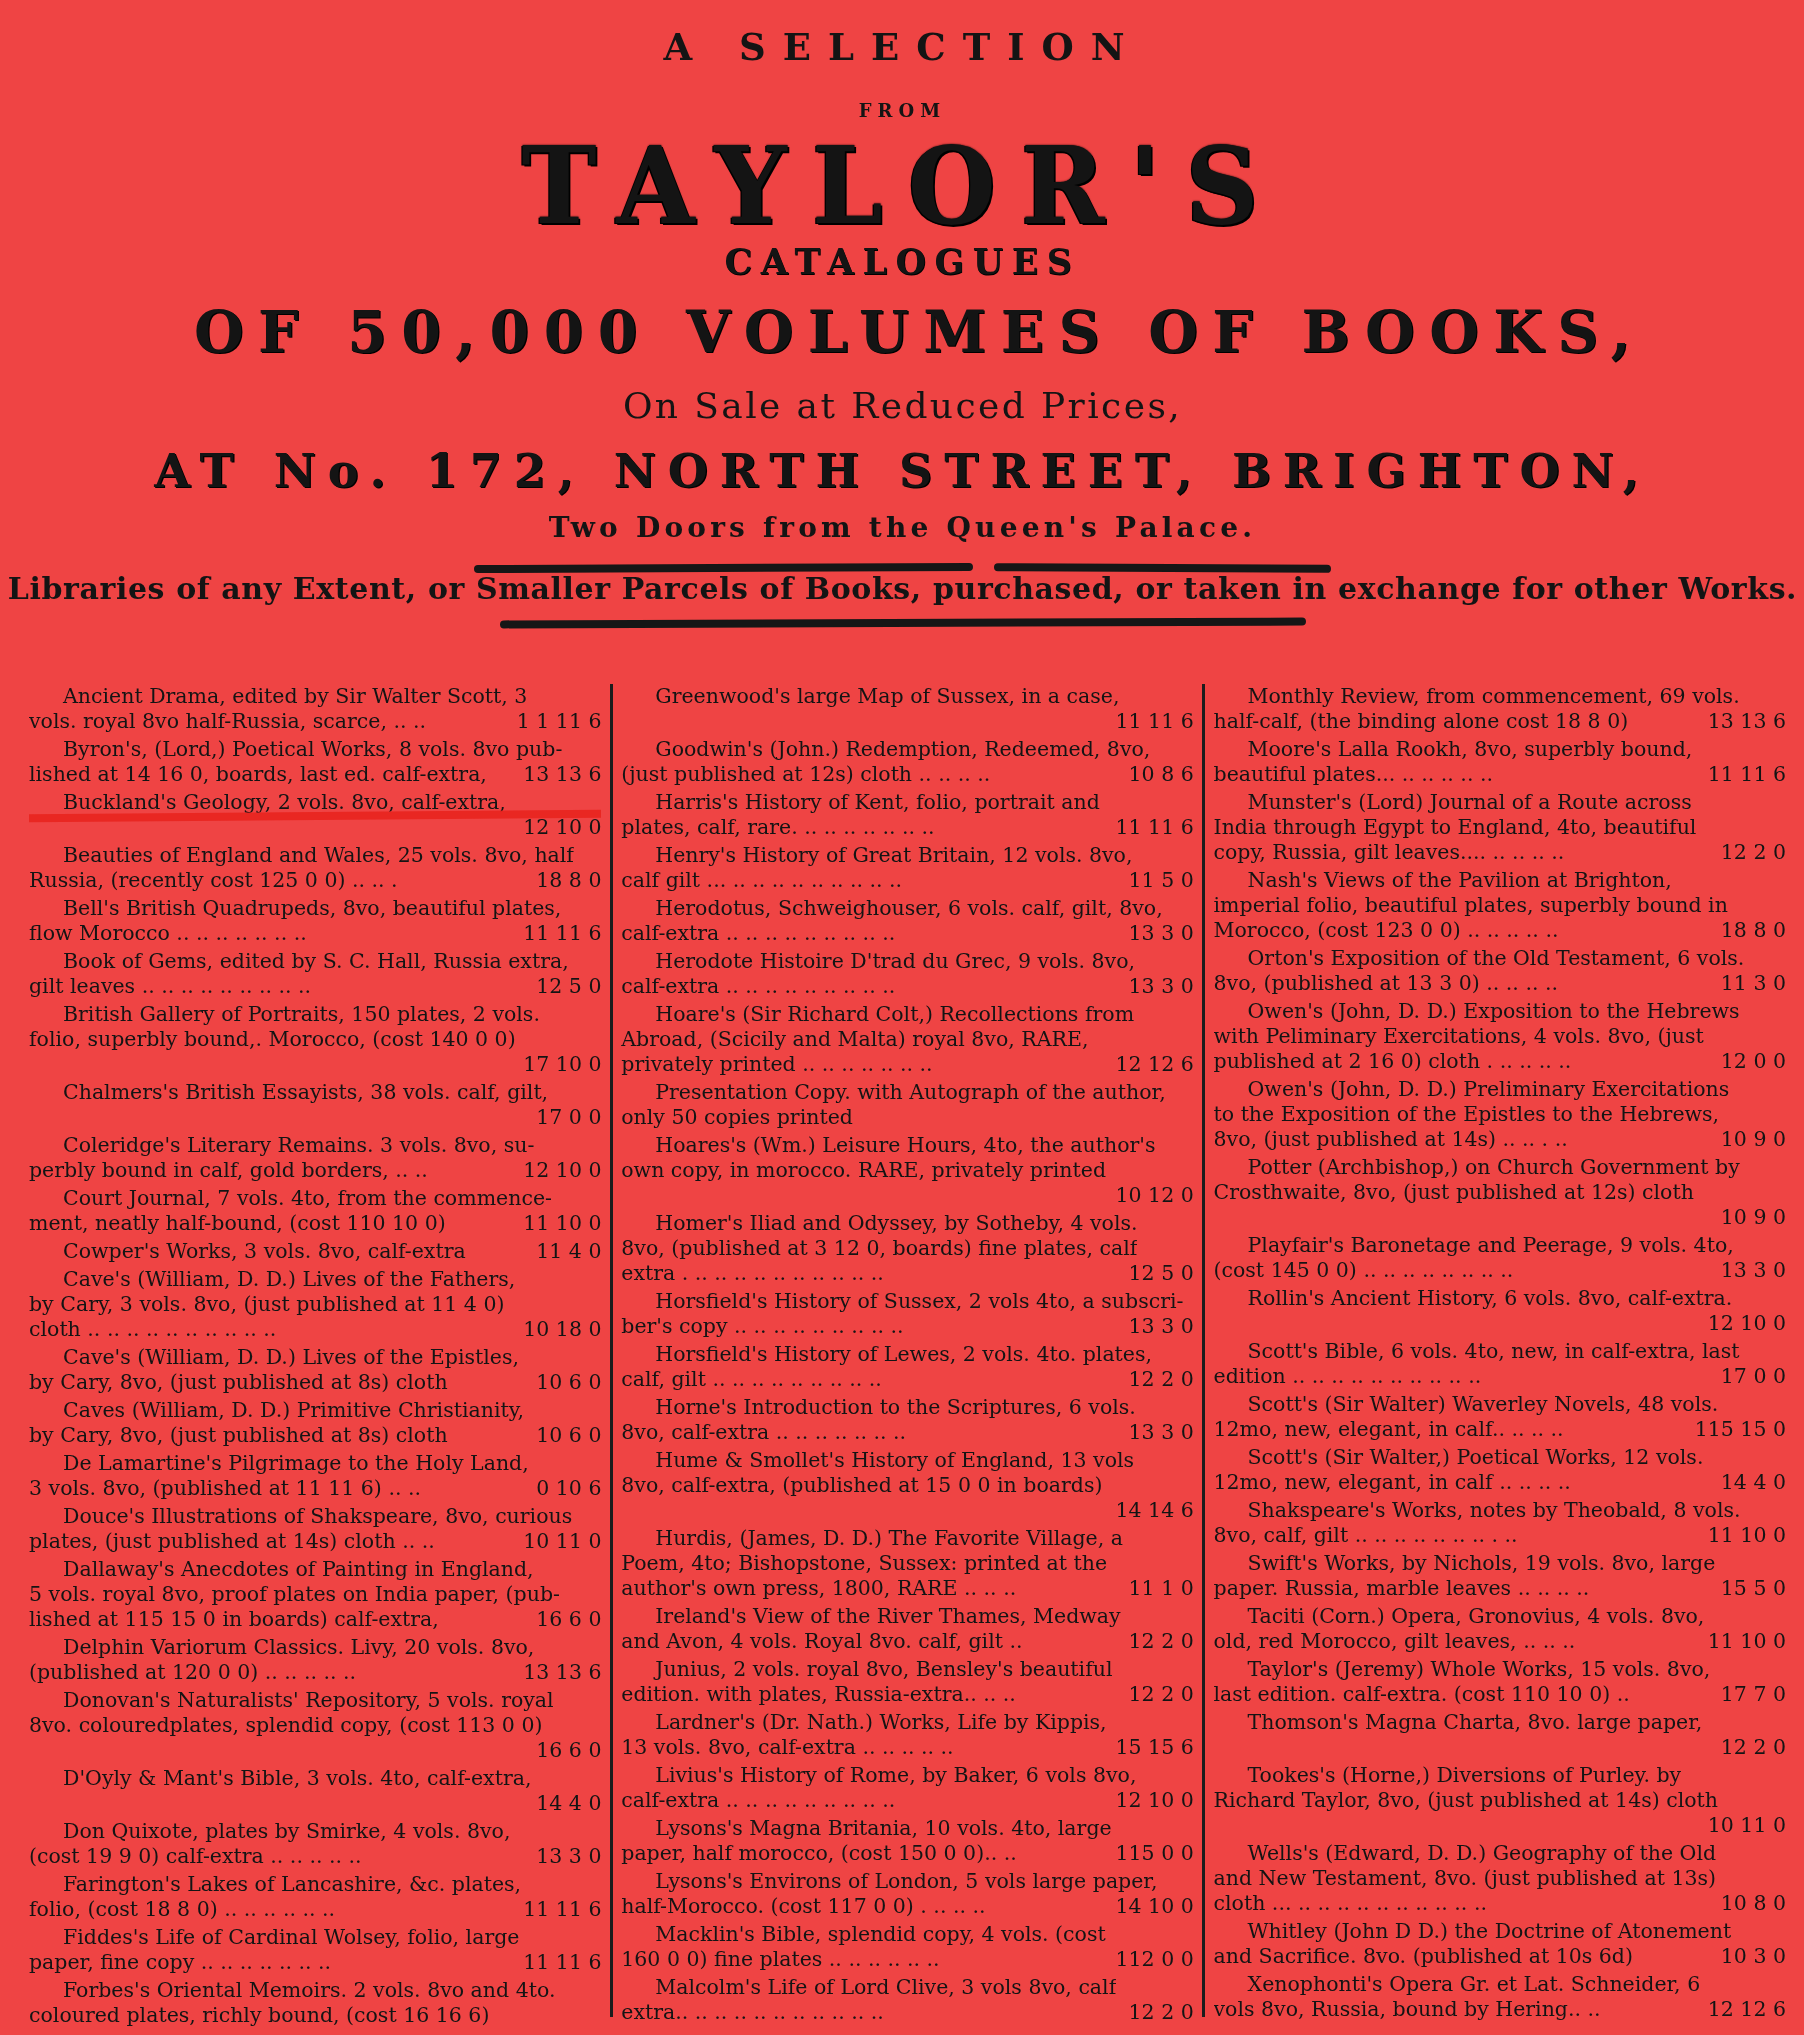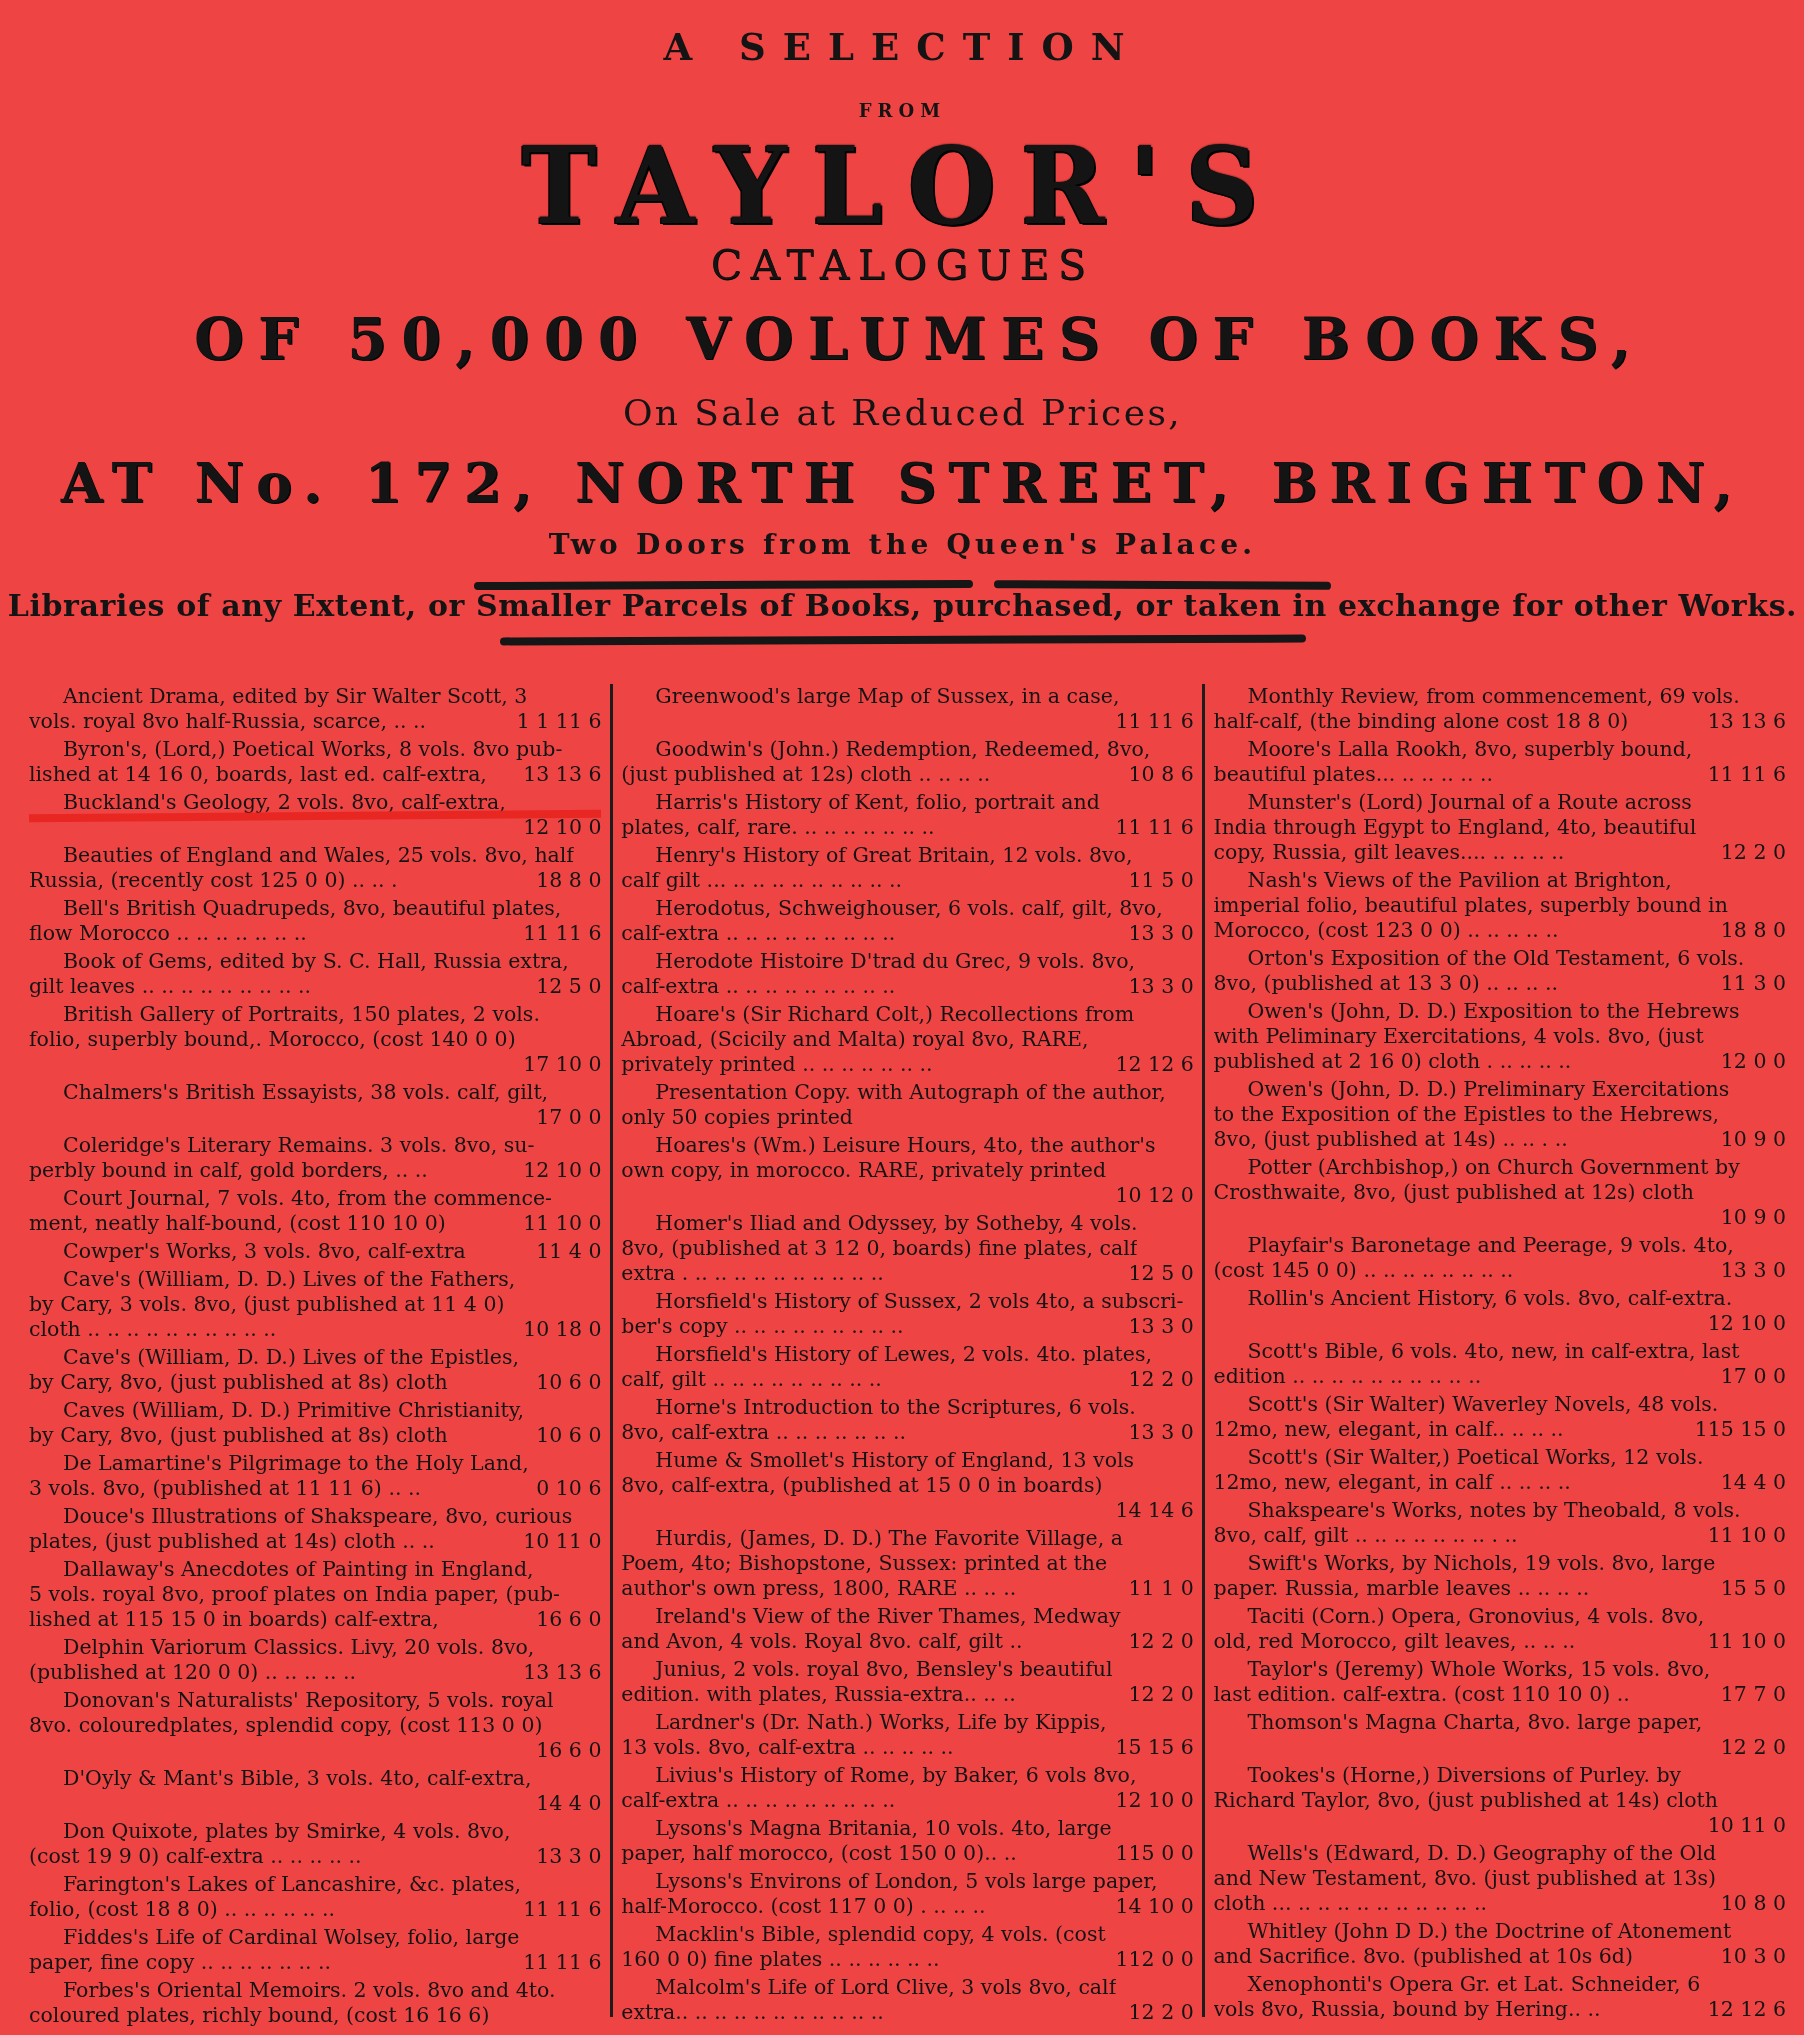--- a/index.html
+++ b/index.html
@@ -4,26 +4,26 @@
 <style>
   html,body{margin:0;padding:0;background:#f4f4f1;}
   .page{position:relative;width:1805px;height:2035px;background:#ef4444;color:#141414;
         font-family:"DejaVu Serif","Liberation Serif",serif;overflow:hidden;}
   
   .hdr{position:absolute;top:0;left:0;width:100%;text-align:center;}
   .h-selection{margin-top:25px;font-size:37px;font-weight:bold;letter-spacing:17px;}
   .h-from{margin-top:31px;font-size:18px;font-weight:bold;letter-spacing:6px;}
   .h-taylors{margin-top:4.8px;font-size:101px;font-weight:bold;letter-spacing:25px;
              transform:scaleY(1.05);text-shadow:1.8px 1.8px 0 #000,-1.2px 1.2px 0 #000,0 0 1.8px #000;}
-  .h-catalogues{margin-top:-3.6px;font-size:41px;font-weight:normal;letter-spacing:8.4px;
+  .h-catalogues{margin-top:-3.6px;font-size:35px;font-weight:bold;letter-spacing:8.4px;
                 text-shadow:0.6px 0.6px 0 #000;}
   .h-volumes{margin-top:15.6px;font-size:57px;font-weight:bold;letter-spacing:14.4px;white-space:nowrap;
              text-shadow:1.2px 1.2px 0 #000;padding-left:34px;}
   .h-onsale{margin-top:20.5px;font-size:36px;font-weight:normal;letter-spacing:2.4px;}
-  .h-address{margin-top:18px;font-size:54px;font-weight:bold;letter-spacing:12px;white-space:nowrap;
+  .h-address{margin-top:18px;font-size:46px;font-weight:bold;letter-spacing:12px;white-space:nowrap;
              text-shadow:1.2px 1.2px 0 #000;}
   .h-doors{margin-top:13.2px;font-size:28px;font-weight:bold;letter-spacing:4.2px;}
   .rule{position:relative;height:9.6px;}
   .rule .seg{display:inline-block;vertical-align:middle;background:#161616;height:7.8px;border-radius:4.2px;}
   .rule-1{margin-top:17px;}
   .rule-1 .s1{width:499px;transform:rotate(-0.25deg);margin-right:20.5px;}
   .rule-1 .s2{width:337px;transform:rotate(0.3deg);}
   .h-tagline{margin-top:0;font-size:30px;font-weight:bold;letter-spacing:0.6px;white-space:nowrap;}
   .rule-2{margin-top:10.8px;}
   .rule-2 .s3{width:806px;transform:rotate(-0.2deg);}

